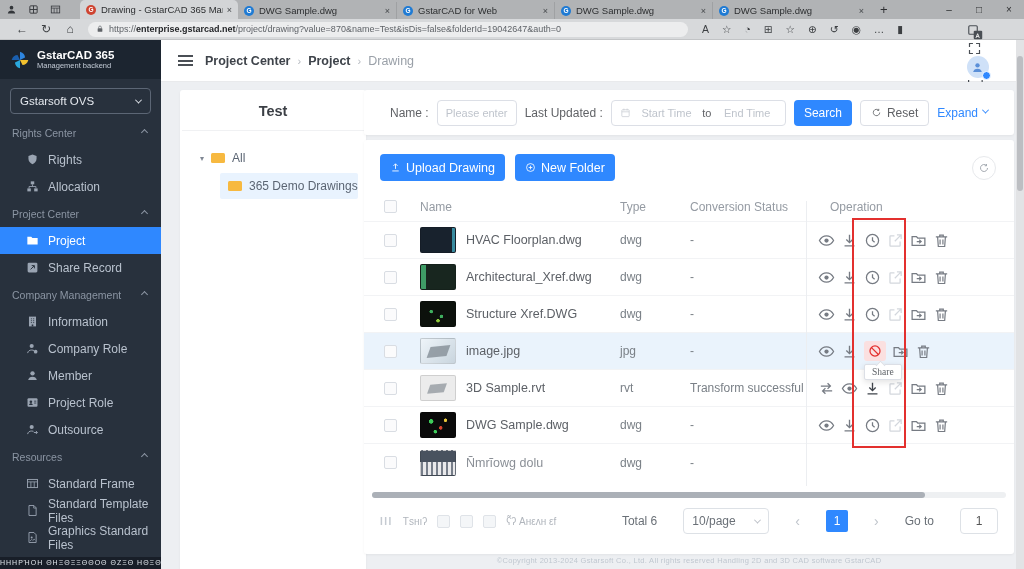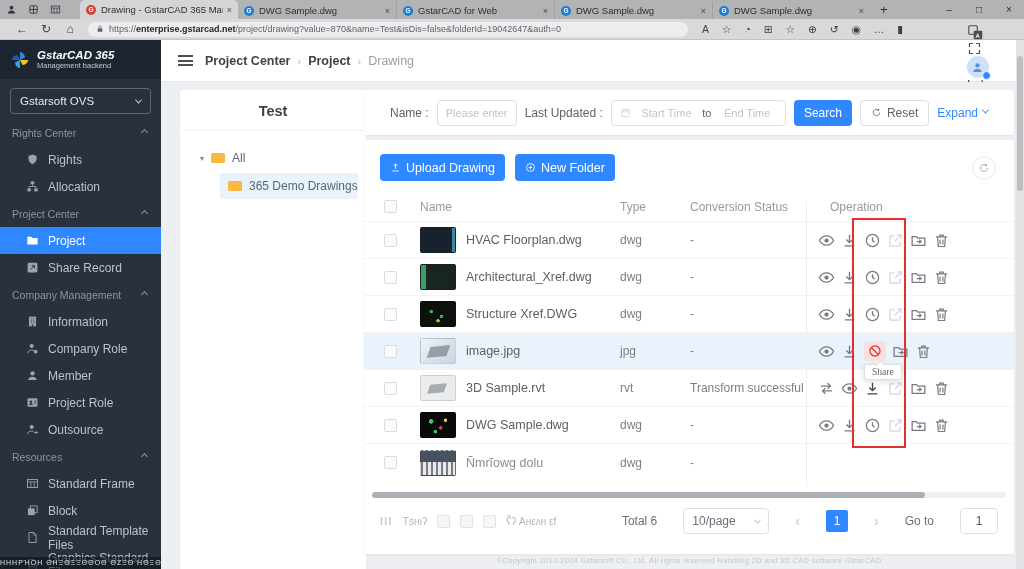--- a/index.html
+++ b/index.html
@@ -34,21 +34,21 @@
   
   .app{position:absolute;left:0;top:40px;width:1024px;height:529px;}
   .vscroll{position:absolute;right:0;top:0;width:8px;height:529px;background:#e2e3e5;}
   .vthumb{position:absolute;left:1px;top:16px;width:6px;height:135px;background:#bcbec2;border-radius:3px;}
 
   
   .sidebar{position:absolute;left:0;top:0;width:161px;height:529px;background:#28313d;overflow:hidden;}
   .logo{height:39px;background:#1c2530;display:flex;align-items:center;padding:0 10px;gap:7px;}
   .logo svg{width:20px;height:20px;flex:none;}
   .logo-tx{display:flex;flex-direction:column;line-height:1.1;}
-  .logo-t{color:#fff;font-size:11.5px;font-weight:bold;font-style:italic;}
+  .logo-t{color:#fff;font-size:11.5px;font-weight:bold;}
   .logo-s{color:#c3cbd6;font-size:7.5px;}
   .orgsel{margin:9px 10px 0;height:26px;border:1px solid #5c6675;border-radius:4px;display:flex;align-items:center;justify-content:space-between;padding:0 9px;color:#e4e8ee;font-size:11.5px;}
   .snav{margin-top:5px;}
   .sec{height:27px;display:flex;align-items:center;justify-content:space-between;padding:0 14px 0 12px;color:#8b95a3;font-size:10.5px;}
   .item{height:27px;display:flex;align-items:center;gap:9px;padding-left:26px;color:#b9c2ce;font-size:12px;}
   .item svg{width:13px;height:13px;flex:none;color:#9aa4b2;}
   .item.active{background:#2f88ff;color:#fff;}
   .item.active svg{color:#fff;}
   .scap{position:absolute;left:0;bottom:0;width:161px;height:12px;background:rgba(14,19,27,.6);color:#dfe5ea;font-size:7px;letter-spacing:1px;text-align:center;line-height:12px;overflow:hidden;white-space:nowrap;}
 
@@ -456,26 +456,20 @@
             <span class="chev up"></span>
           </div>
         <div class="item">
             <svg>
               <use href="#i-frame"></use>
             </svg>
             <span>Standard Frame</span>
           </div>
         <div class="item">
             <svg>
-              <use href="#i-blocks"></use>
-            </svg>
-            <span>Block</span>
-          </div>
-        <div class="item">
-            <svg>
               <use href="#i-file"></use>
             </svg>
             <span>Standard Template Files</span>
           </div>
         <div class="item">
             <svg>
               <use href="#i-filepic"></use>
             </svg>
             <span>Graphics Standard Files</span>
           </div>

